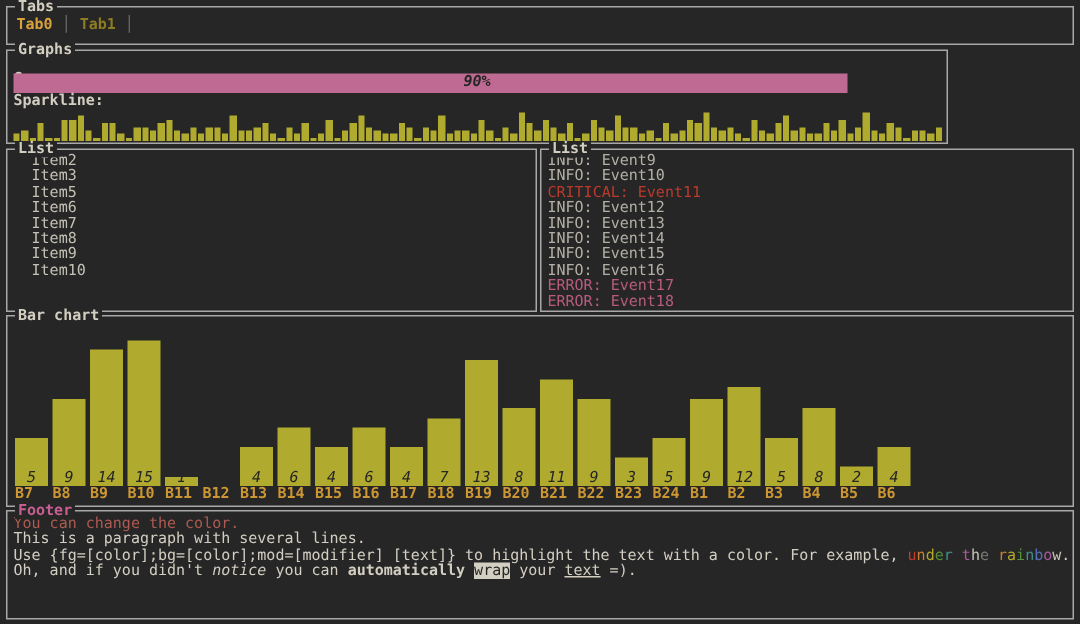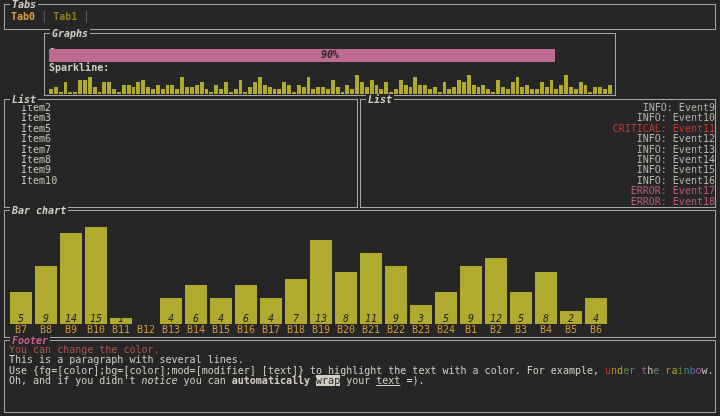--- a/index.html
+++ b/index.html
@@ -7,60 +7,60 @@
   .screen {
     position:relative; width:720px; height:416px; overflow:hidden;
     background:var(--background,#262626);
     font-family:"DejaVu Sans Mono", monospace;
     font-size:10px; line-height:10.4px; color:var(--foreground,#d3cec2);
   }
   .block { position:absolute; border:1px solid var(--border,#a8a8a8); background:var(--background,#262626); }
   .block-title {
     position:absolute; top:-6px; left:5px; padding:0 2px;
     background:var(--background,#262626); font-weight:bold; line-height:11px;
-    color:var(--foreground,#d3cec2); white-space:nowrap;font-style:italic;
+    color:var(--foreground,#d3cec2); white-space:nowrap;
   }
   .block-title.pink { color:var(--footer_title_pink,#c75f93); }
 
   
   .b-tabs { left:4px; top:4px; width:712px; height:26px; display:flex; align-items:center; padding-left:6px; }
   .tab { font-weight:bold; color:var(--tab_inactive,#8e7c22); cursor:default; }
   .tab.active { color:var(--selected_yellow,#d7a13d); }
   .tab-divider { color:#6f6f6f; margin:0 6px; }
 
   
-  .b-graphs { left:4px; top:33px; width:572px; height:63px;margin-left:40px; }
+  .b-graphs { left:4px; top:33px; width:628px; height:63px; }
   .g-label { position:absolute; left:4px; font-weight:bold; }
   .gauge { position:absolute; left:4px; right:4px; top:15px; height:13px; }
   .gauge-fill { height:100%; background:var(--gauge_pink,#bf6a92); }
   .gauge-text {
     position:absolute; left:0; right:0; top:1px; text-align:center;
     font-style:italic; font-weight:bold; color:#262626;
   }
   .sparkline { position:absolute; left:4px; right:4px; top:41px; height:19px;
     display:flex; align-items:flex-end; gap:1px; }
   .spark-bar { flex:1 1 0; background:var(--yellow_bar,#b0ab2e); }
 
   
   .b-list-left  { left:4px;  top:99px; width:354px; height:109px; padding:3px 0 0 4px; }
   .b-list-right { left:360px; top:99px; width:356px; height:109px; padding:3px 0 0 4px; }
   .list-item { white-space:pre; color:var(--dim_text,#c4c0b4); }
   .list-item.selected { color:var(--selected_yellow,#d7a13d); font-weight:bold; }
-  .event-item { white-space:pre; color:var(--info_gray,#b4b0a6);text-align:right; }
+  .event-item { white-space:pre; color:var(--info_gray,#b4b0a6); }
   .event-item.level-critical { color:var(--critical_red,#bb3a2d); }
   .event-item.level-error { color:var(--error_magenta,#b85c7e); }
 
   
   .b-barchart { left:4px; top:210px; width:712px; height:128px; }
   .bars { position:absolute; left:5px; right:3px; top:3px; bottom:2px;
     display:flex; align-items:flex-end; gap:3px; }
   .bar-wrap { width:22px; flex:0 0 22px; display:flex; flex-direction:column; justify-content:flex-end; }
   .bar { background:var(--yellow_bar,#b0ab2e); display:flex; justify-content:center; align-items:flex-end; }
   .bar-val { font-style:italic; color:#262626; line-height:10px; }
-  .bar-label { height:11px; line-height:11px; text-align:center; font-weight:normal;
+  .bar-label { height:11px; line-height:11px; font-weight:bold;
     color:var(--label_orange,#cc9733); }
 
   
   .b-footer { left:4px; top:340px; width:712px; height:73px; padding:4px 0 0 4px; }
   .f-line { white-space:pre; }
   .f-fg {}
   .f-red2 { color:var(--change_color_red,#ad5a50); }
   .f-italic { font-style:italic; }
   .f-bold { font-weight:bold; }
   .f-invert { background:var(--foreground,#d3cec2); color:#262626; }

